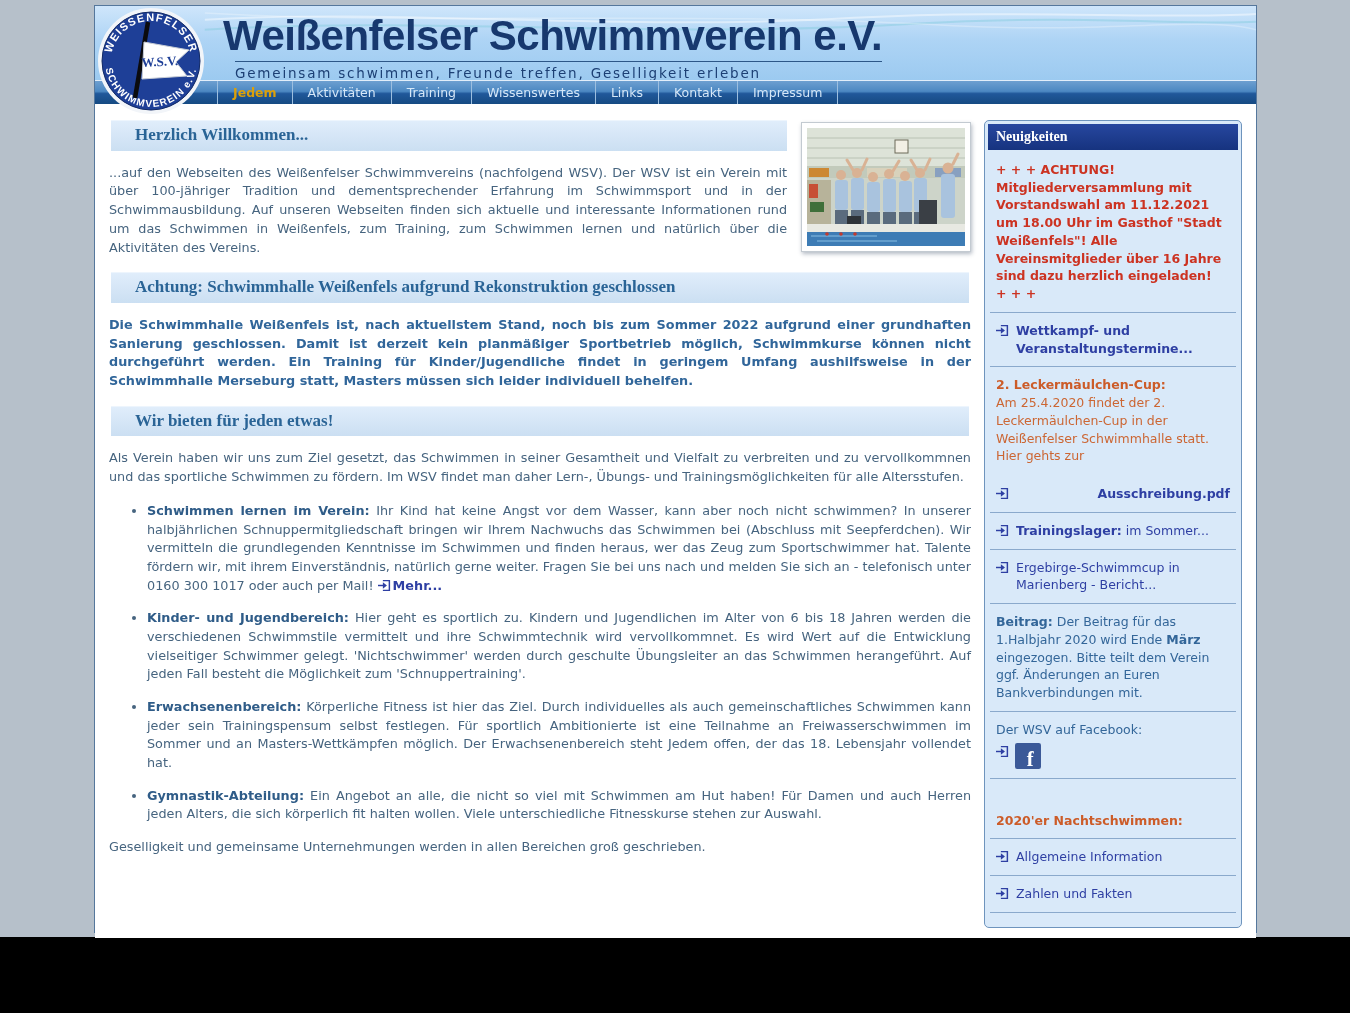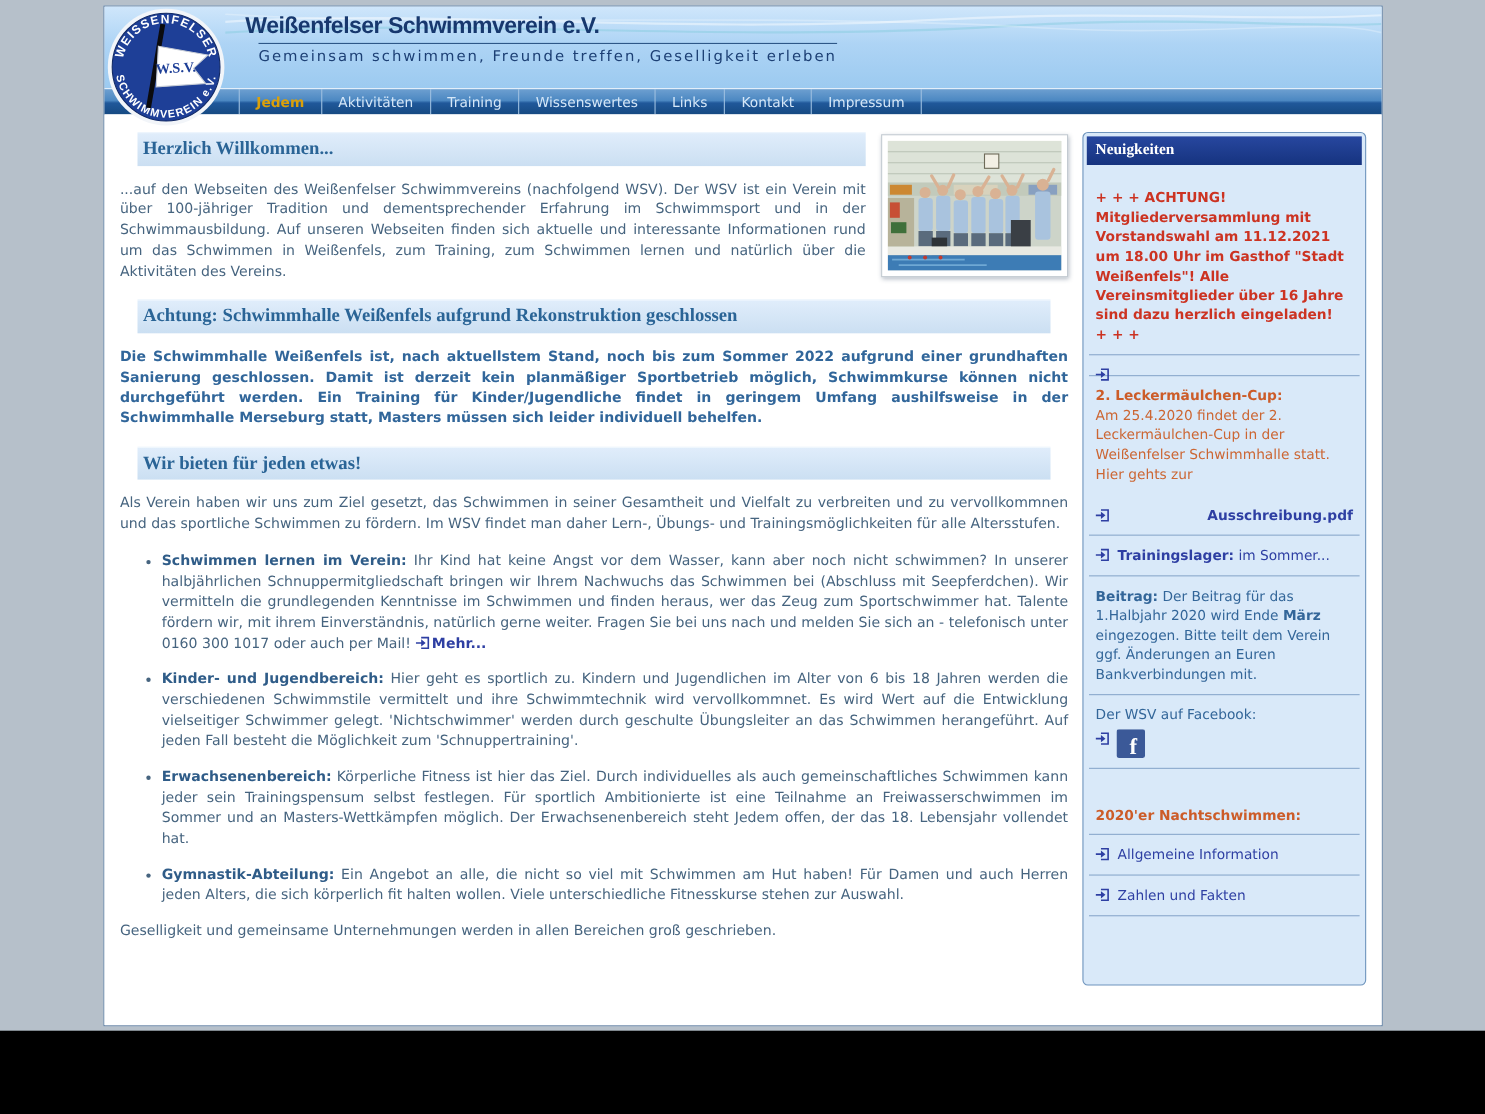--- a/index.html
+++ b/index.html
@@ -22,21 +22,21 @@
     background:linear-gradient(#cfe6fb 0%, #aed4f5 45%, #9ccaf0 100%);
     border-bottom:1px solid #e2eefa; overflow:hidden;
   }
   .banner svg.waves { position:absolute; left:0; top:0; width:100%; height:100%; }
   .header-text {
     position:relative; display:inline-block; margin-left:128px; padding-top:7px;
     color:#17386e;
   }
   .site-title {
     margin:0; font-family:"Liberation Sans", sans-serif; font-weight:700;
-    font-size:21px; line-height:1.08; letter-spacing:-0.5px; color:#17386e;
+    font-size:42px; line-height:1.08; letter-spacing:-0.5px; color:#17386e;
   }
   .site-subtitle {
     border-top:1px solid #2d5787; margin-top:3px; padding-top:3px;
     font-size:13.5px; letter-spacing:1.8px; color:#1c3f74; font-weight:500;margin-left:12px;
   }
 
   
   .nav {
     flex:0 0 23px; height:23px; margin:0; padding:0 0 0 122px; list-style:none;
     background:linear-gradient(#6d9fd0 0%, #4c88c2 45%, #20589a 55%, #164a82 100%);
@@ -57,21 +57,21 @@
     flex:1; display:flex; gap:13px; padding:16px 14px 10px 14px;
     background:#fff; align-items:flex-start;
   }
   .main {
     flex:1; color:#46647f; font-size:12.8px; line-height:1.46; text-align:justify;
   }
   .main p { margin:0 0 15px; }
   h2.bar {
     background:linear-gradient(#e0edfb, #cbdff2);
     color:#2a6496; font-family:"Liberation Serif", serif;
-    font-size:17px; font-weight:700; padding:2px 5px 3px; margin:0 16px 13px;
+    font-size:17px; font-weight:700; padding:2px 24px 3px; margin:0 2px 13px;
     overflow:hidden; border-top:1px solid #edf5fd;
   }
   .bold-blue { color:#31669a; font-weight:700; }
   ul.bullets { margin:0 0 14px; padding:0 0 0 38px; }
   ul.bullets li { margin-bottom:14px; }
   .blabel { color:#2f5c88; font-weight:700; }
 
   a.ilink { color:#2e3fa3; text-decoration:none; font-weight:700; white-space:nowrap; cursor:pointer; }
   .lnk-icon { width:13px; height:13px; vertical-align:-2px; margin-right:2px; }
 
@@ -84,21 +84,21 @@
 
   
   .sidebar {
     flex:0 0 258px; width:258px; min-height:776px;
     background:#d9e9f9; border:1px solid #6e94bd; border-radius:5px;
     padding:3px 3px 14px; color:#336699; font-size:12.5px; line-height:1.42;
   }
   .side-header {
     background:linear-gradient(#27479f, #16337f);
     color:#fff; font-family:"Liberation Serif", serif; font-weight:700;
-    font-size:14px; padding:3px 8px; margin-bottom:12px;
+    font-size:14px; padding:3px 8px; margin-bottom:2px;
   }
   .side-item { padding:9px 6px; margin:0 2px; border-bottom:1px solid #8aa9cc; }
   .news-red { color:#cc3322; font-weight:700; }
   .news-orange { color:#cc6633; }
   .news-orange .otitle { font-weight:700; color:#cc5c29; }
   .side-link { position:relative; padding-left:20px; display:block; color:#2e3fa3; text-decoration:none; cursor:pointer; }
   .side-link .lnk-icon { position:absolute; left:0; top:2px; margin:0; }
   .side-link.bold { font-weight:700; }
   .side-link .norm { font-weight:400; }
   .gap-item { height:24px; }
@@ -267,21 +267,21 @@
         <div class="side-item news-red">
           <span>+ + + ACHTUNG! Mitgliederversammlung mit Vorstandswahl am 11.12.2021 um 18.00 Uhr im Gasthof "Stadt Weißenfels"! Alle Vereinsmitglieder über 16 Jahre sind dazu herzlich eingeladen!</span><br>
           <span>+ + +</span>
         </div>
 
         <div class="side-item">
           <a class="side-link bold"><svg class="lnk-icon" viewBox="0 0 16 16">
                 <path d="M6 2 H14 V14 H6" fill="none" stroke="currentColor" stroke-width="1.8"></path>
                 <line x1="0" y1="8" x2="8" y2="8" stroke="currentColor" stroke-width="1.8"></line>
                 <polygon points="6,4 11,8 6,12" fill="currentColor"></polygon>
-              </svg></a>
+              </svg><span>Wettkampf- und Veranstaltungstermine...</span></a>
         </div>
 
         <div class="side-item news-orange">
           <span class="otitle">2. Leckermäulchen-Cup:</span><br>
           <span>Am 25.4.2020 findet der 2. Leckermäulchen-Cup in der Weißenfelser Schwimmhalle statt. Hier gehts zur</span>
           <div style="margin-top:20px;text-align:right;">
             <a class="side-link bold"><svg class="lnk-icon" viewBox="0 0 16 16">
                   <path d="M6 2 H14 V14 H6" fill="none" stroke="currentColor" stroke-width="1.8"></path>
                   <line x1="0" y1="8" x2="8" y2="8" stroke="currentColor" stroke-width="1.8"></line>
                   <polygon points="6,4 11,8 6,12" fill="currentColor"></polygon>
@@ -290,20 +290,27 @@
         </div>
 
         <div class="side-item">
           <a class="side-link bold"><svg class="lnk-icon" viewBox="0 0 16 16">
                 <path d="M6 2 H14 V14 H6" fill="none" stroke="currentColor" stroke-width="1.8"></path>
                 <line x1="0" y1="8" x2="8" y2="8" stroke="currentColor" stroke-width="1.8"></line>
                 <polygon points="6,4 11,8 6,12" fill="currentColor"></polygon>
               </svg><span>Trainingslager:</span><span class="norm"> im Sommer...</span></a>
         </div>
 
+        <div class="side-item">
+          <a class="side-link"><svg class="lnk-icon" viewBox="0 0 16 16">
+                <path d="M6 2 H14 V14 H6" fill="none" stroke="currentColor" stroke-width="1.8"></path>
+                <line x1="0" y1="8" x2="8" y2="8" stroke="currentColor" stroke-width="1.8"></line>
+                <polygon points="6,4 11,8 6,12" fill="currentColor"></polygon>
+              </svg><span>Ergebirge-Schwimmcup in Marienberg - Bericht...</span></a>
+        </div>
 
         <div class="side-item">
           <b>Beitrag:</b><span> Der Beitrag für das 1.Halbjahr 2020 wird Ende </span><b>März</b><span> eingezogen. Bitte teilt dem Verein ggf. Änderungen an Euren Bankverbindungen mit.</span>
         </div>
 
         <div class="side-item">
           <div>Der WSV auf Facebook:</div>
           <div class="fb-row">
             <a class="side-link" style="padding-left:0;position:static;"><svg class="lnk-icon" style="position:static;" viewBox="0 0 16 16">
                   <path d="M6 2 H14 V14 H6" fill="none" stroke="currentColor" stroke-width="1.8"></path>

